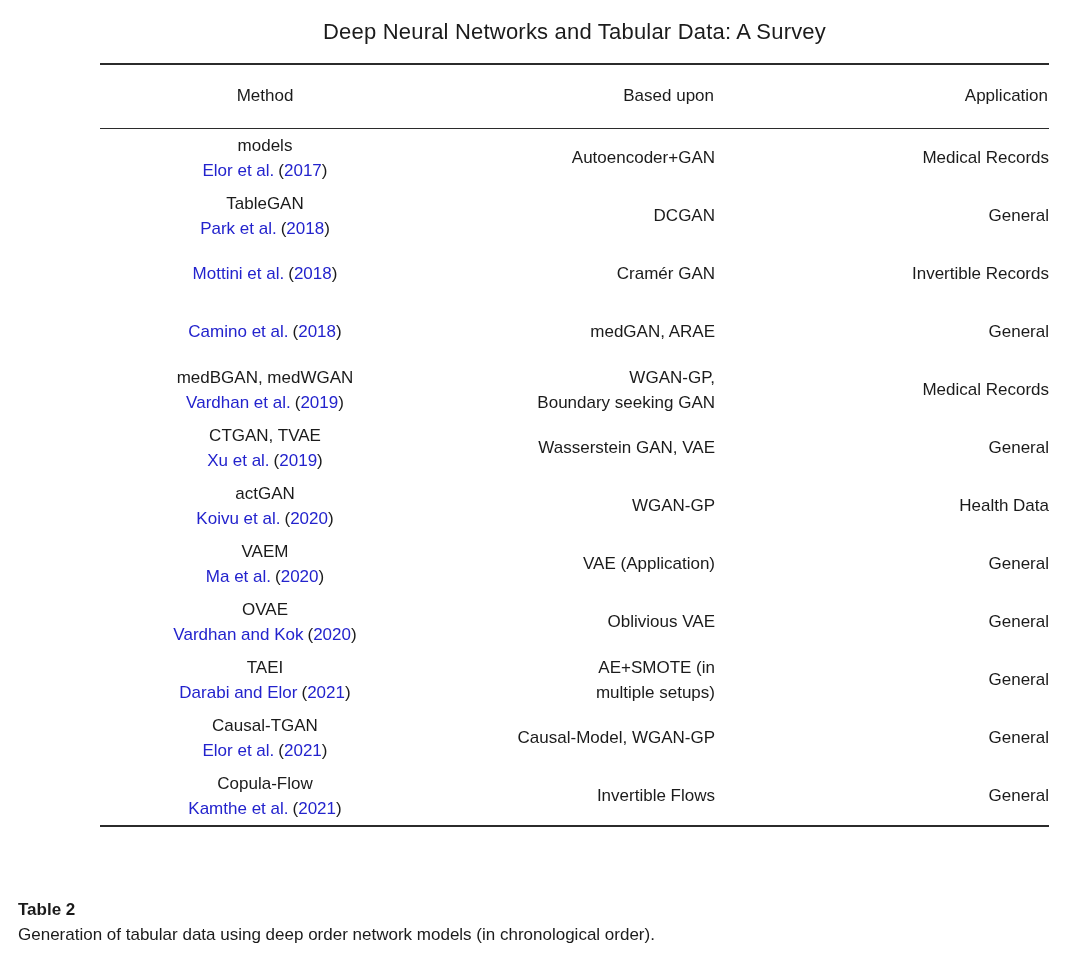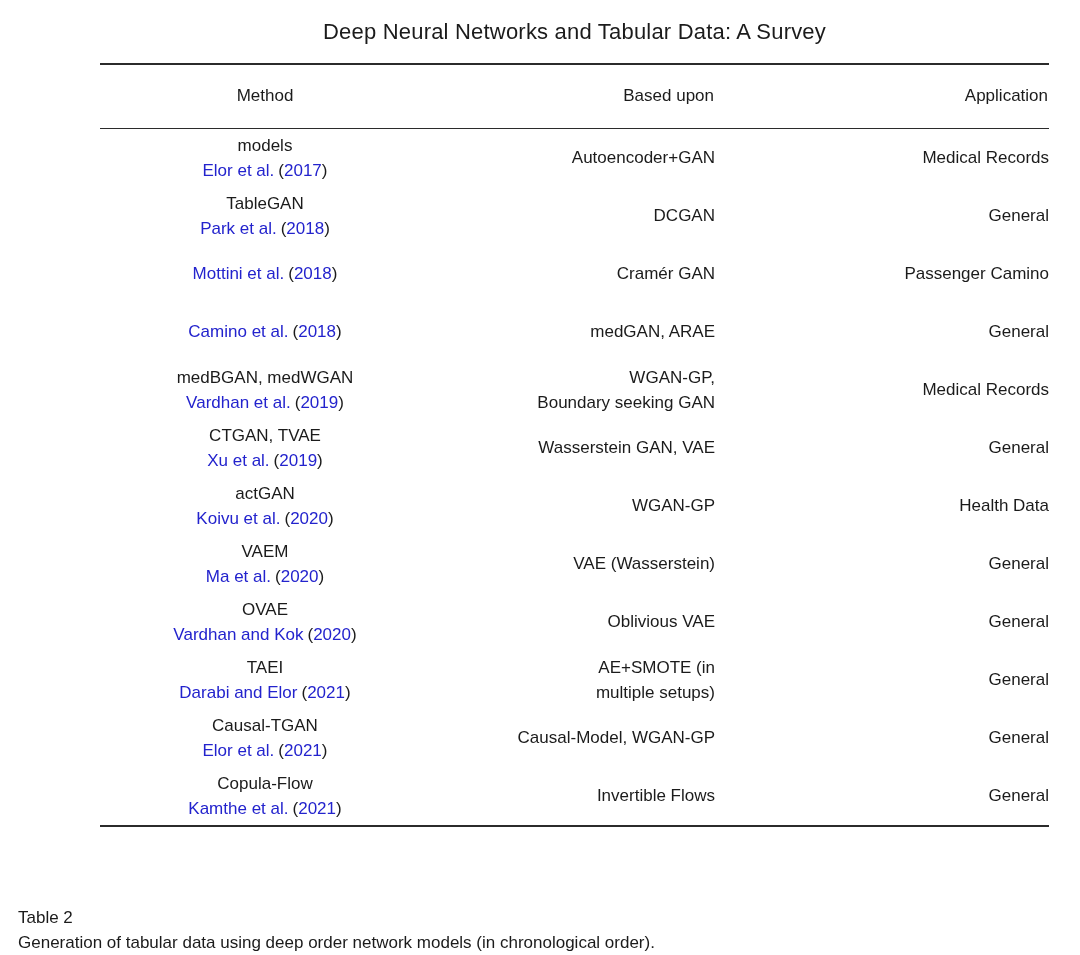--- a/index.html
+++ b/index.html
@@ -57,21 +57,21 @@
     cursor: pointer;
   }
   .cite-author { margin-right: 4px; }
   .paren { color: var(--text); }
   .caption-block {
     position: absolute;
     left: 18px; top: 897px;
     font-size: 17px;
     line-height: 25px;
   }
-  .cap-label { font-weight: normal; margin-top: 8px; }
+  .cap-label { font-weight: bold; }
 </style>
 </head>
 <body>
 
 <div class="running-title">Deep Neural Networks and Tabular Data: A Survey</div>
 
 <table class="survey-table">
   <thead>
     <tr>
       <td class="c-method">Method</td>
@@ -104,21 +104,21 @@
       </tr>
 
       <tr>
         <td class="c-method">
 
           <div class="m-cite">
             <a class="cite-link cite-author">Mottini et al.</a><span class="paren">(</span><a class="cite-link">2018</a><span class="paren">)</span>
           </div>
         </td>
         <td class="c-based">Cramér GAN</td>
-        <td class="c-app">Passenger Camino</td>
+        <td class="c-app">Invertible Records</td>
       </tr>
 
       <tr>
         <td class="c-method">
 
           <div class="m-cite">
             <a class="cite-link cite-author">Camino et al.</a><span class="paren">(</span><a class="cite-link">2018</a><span class="paren">)</span>
           </div>
         </td>
         <td class="c-based">medGAN, ARAE</td>
@@ -160,21 +160,21 @@
         <td class="c-app">Health Data</td>
       </tr>
 
       <tr>
         <td class="c-method">
           <div class="m-name">VAEM</div>
           <div class="m-cite">
             <a class="cite-link cite-author">Ma et al.</a><span class="paren">(</span><a class="cite-link">2020</a><span class="paren">)</span>
           </div>
         </td>
-        <td class="c-based">VAE (Wasserstein)</td>
+        <td class="c-based">VAE (Application)</td>
         <td class="c-app">General</td>
       </tr>
 
       <tr>
         <td class="c-method">
           <div class="m-name">OVAE</div>
           <div class="m-cite">
             <a class="cite-link cite-author">Vardhan and Kok</a><span class="paren">(</span><a class="cite-link">2020</a><span class="paren">)</span>
           </div>
         </td>

